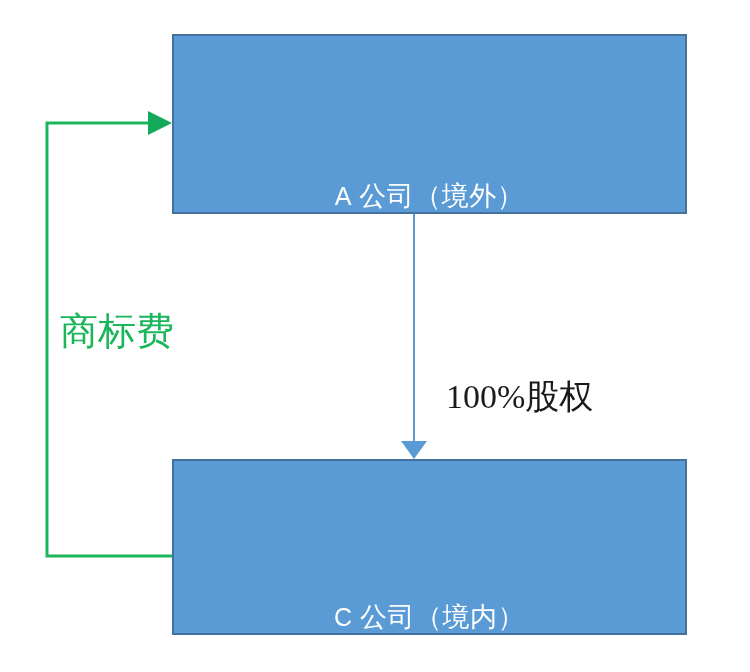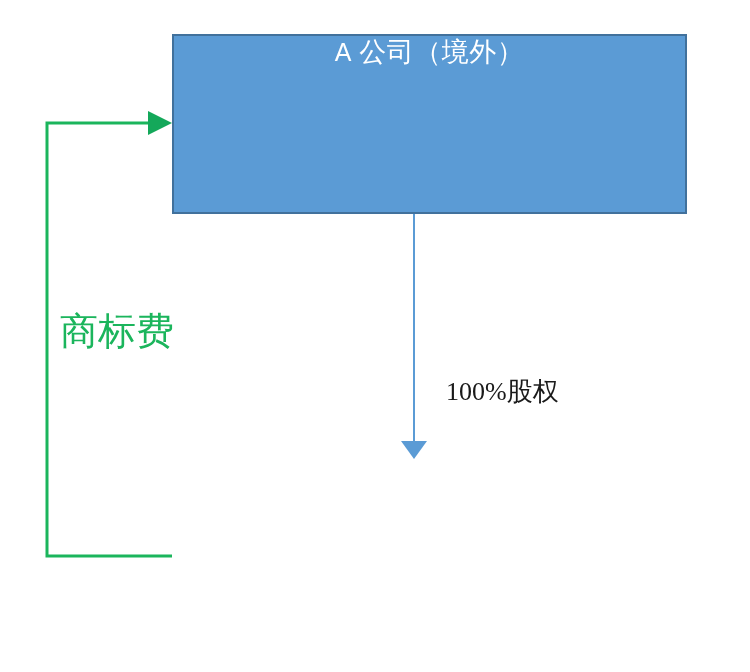--- a/index.html
+++ b/index.html
@@ -22,21 +22,21 @@
     left: 0;
     top: 0;
     width: 750px;
     height: 672px;
     pointer-events: none;
   }
   .node {
     position: absolute;
     box-sizing: border-box;
     display: flex;
-    align-items: flex-start;
+    align-items: flex-end;
     justify-content: center;
     background: #5b9bd5;
     border: 2px solid #41719c;
   }
   .node-label {
     color: #ffffff;
     font-size: 27px;
     line-height: 1.2;
     letter-spacing: 0.5px;
     white-space: nowrap;
@@ -60,21 +60,21 @@
   }
   .edge-label {
     position: absolute;
     white-space: nowrap;
     font-family: "Liberation Serif", "DejaVu Serif", serif;
     margin-top: 44px;
   }
   #label-equity {
     left: 446px;
     top: 330px;
-    font-size: 26px;
+    font-size: 34px;
     color: #1a1a1a;
   }
   #label-fee {
     left: 60px;
     top: 262px;
     font-size: 38px;
     color: #1bb55c;
   }
 </style>
 </head>
@@ -92,18 +92,21 @@
     <g>
       <polyline points="172,556 47,556 47,123 150,123" fill="none" stroke="#1bb55c" stroke-width="3" stroke-linejoin="miter" stroke-linecap="butt"></polyline>
       <polygon points="172,123 148,111 148,135" fill="#14a85a"></polygon>
     </g>
   </svg>
 
   <div class="node" id="node-a">
     <span class="node-label"><span class="latin">A</span> <span>公司（境外）</span></span>
   </div>
 
+  <div class="node" id="node-c">
+    <span class="node-label"><span class="latin">C</span> <span>公司（境内）</span></span>
+  </div>
 
   <div class="edge-label" id="label-equity">100%股权</div>
 
   <div class="edge-label" id="label-fee">商标费</div>
 
 </div>
 
 </body></html>

